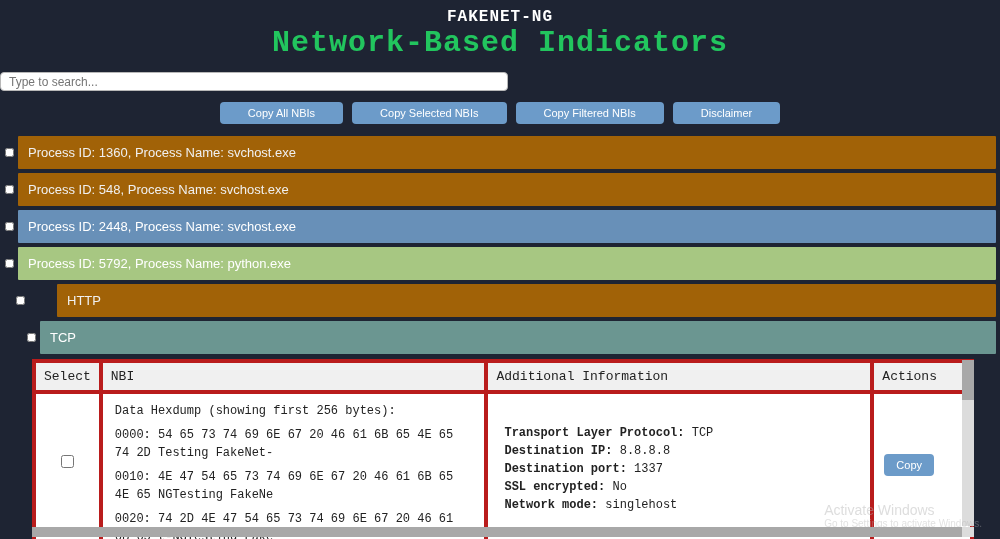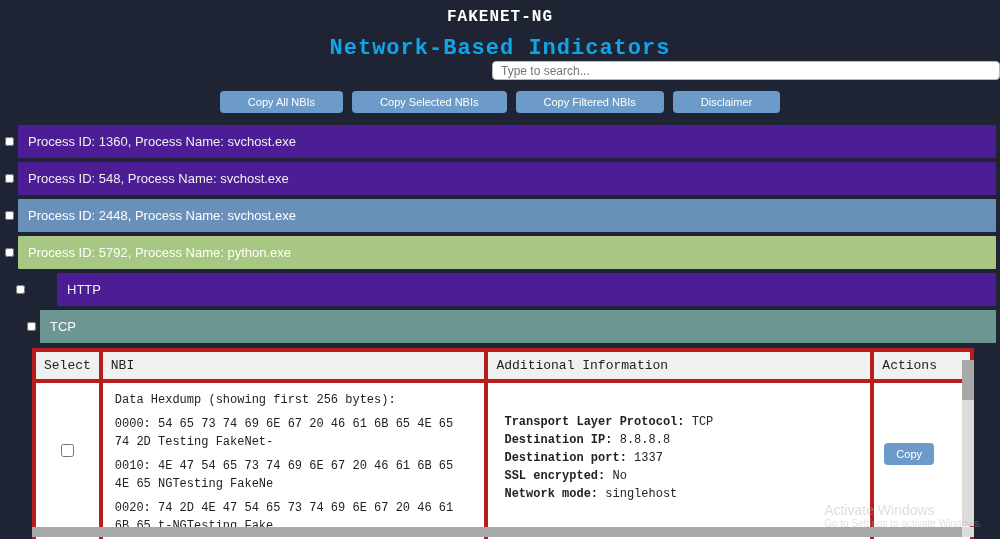--- a/index.html
+++ b/index.html
@@ -20,28 +20,28 @@
   .title {
     font-family: "Courier New", monospace;
     font-weight: bold;
     font-size: 16px;
     color: #ffffff;
     letter-spacing: 1px;
   }
   .subtitle {
     font-family: "Courier New", monospace;
     font-weight: bold;
-    font-size: 22px;
-    color: #0ea5e9;
-    margin-top: 10px;
+    font-size: 30px;
+    color: #22c55e;
     letter-spacing: 1px;
   }
   .search-wrap {
     display: flex;
-    justify-content: flex-end;
+    justify-content: flex-start;
+    margin-top: 12px;
   }
   .search {
     width: 508px;
     height: 19px;
     padding: 4px 8px;
     border: 1px solid #b8b8b8;
     border-radius: 4px;
     font-size: 12px;
     background: #ffffff;
     color: #333;
@@ -76,21 +76,21 @@
     accent-color: #ffffff;
     margin: 0 4px 0 1px;
     flex-shrink: 0;
   }
   .bar {
     flex: 1;
     padding: 9px 10px;
     font-size: 13px;
     border-radius: 1px;
   }
-  .bar-dark { background: #4c1d95; color: #f0f0f0; }
+  .bar-dark { background: #a16207; color: #f0f0f0; }
   .bar-blue { background: #6890b8; color: #ffffff; }
   .bar-green { background: #a7c782; color: #ffffff; }
   .bar-teal { background: #6b9691; color: #ffffff; }
   .indent1 { margin-left: 11px; gap: 28px; }
   .indent2 { margin-left: 22px; }
 
   .table-wrap {
     margin: 5px 26px 0 32px;
     background: #ffffff;
     color: #222;

